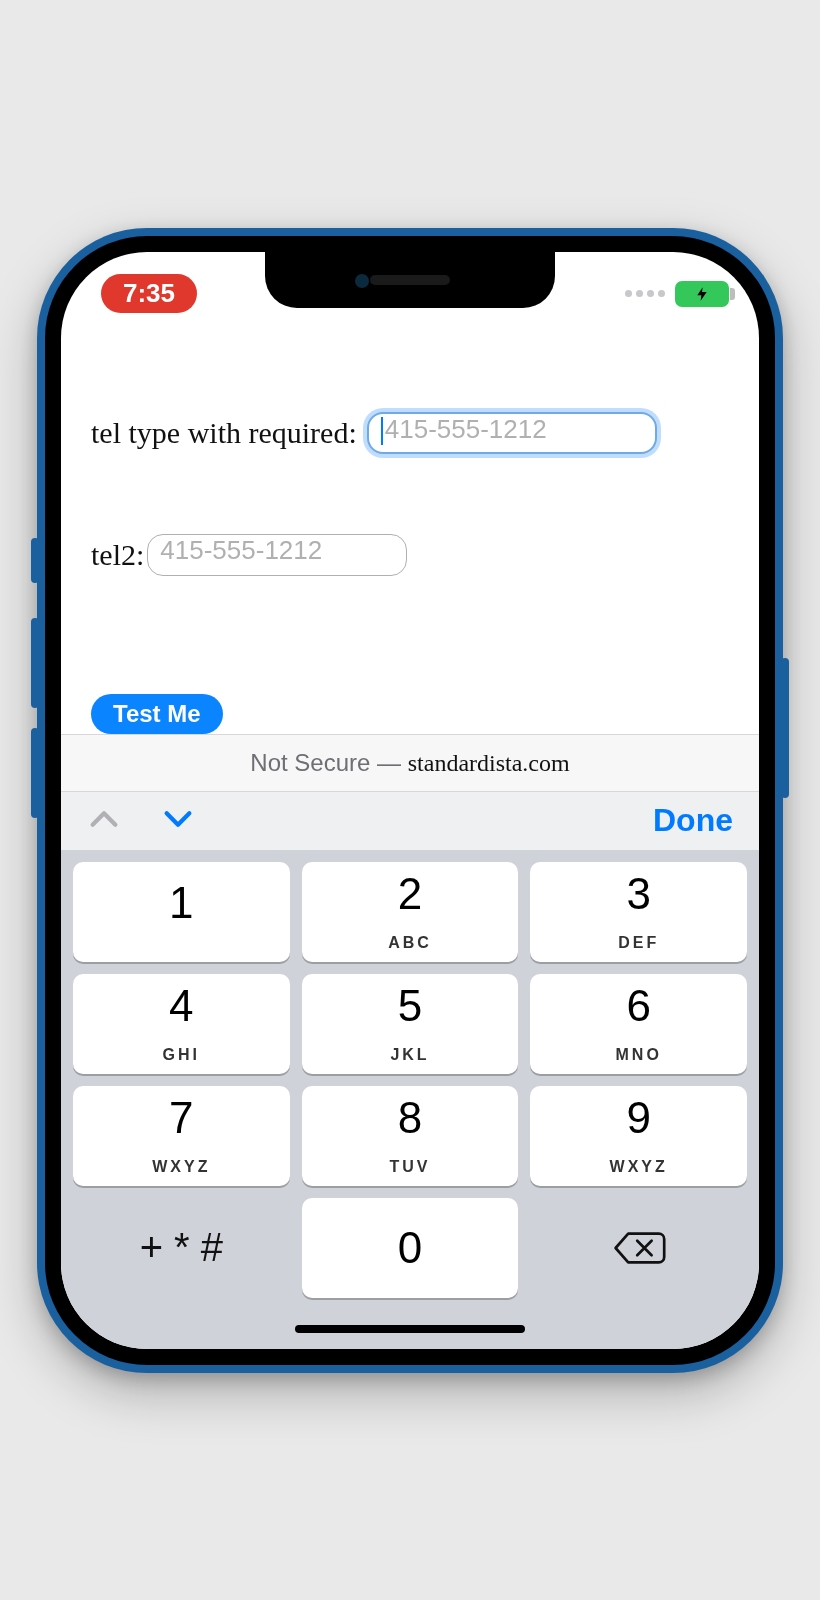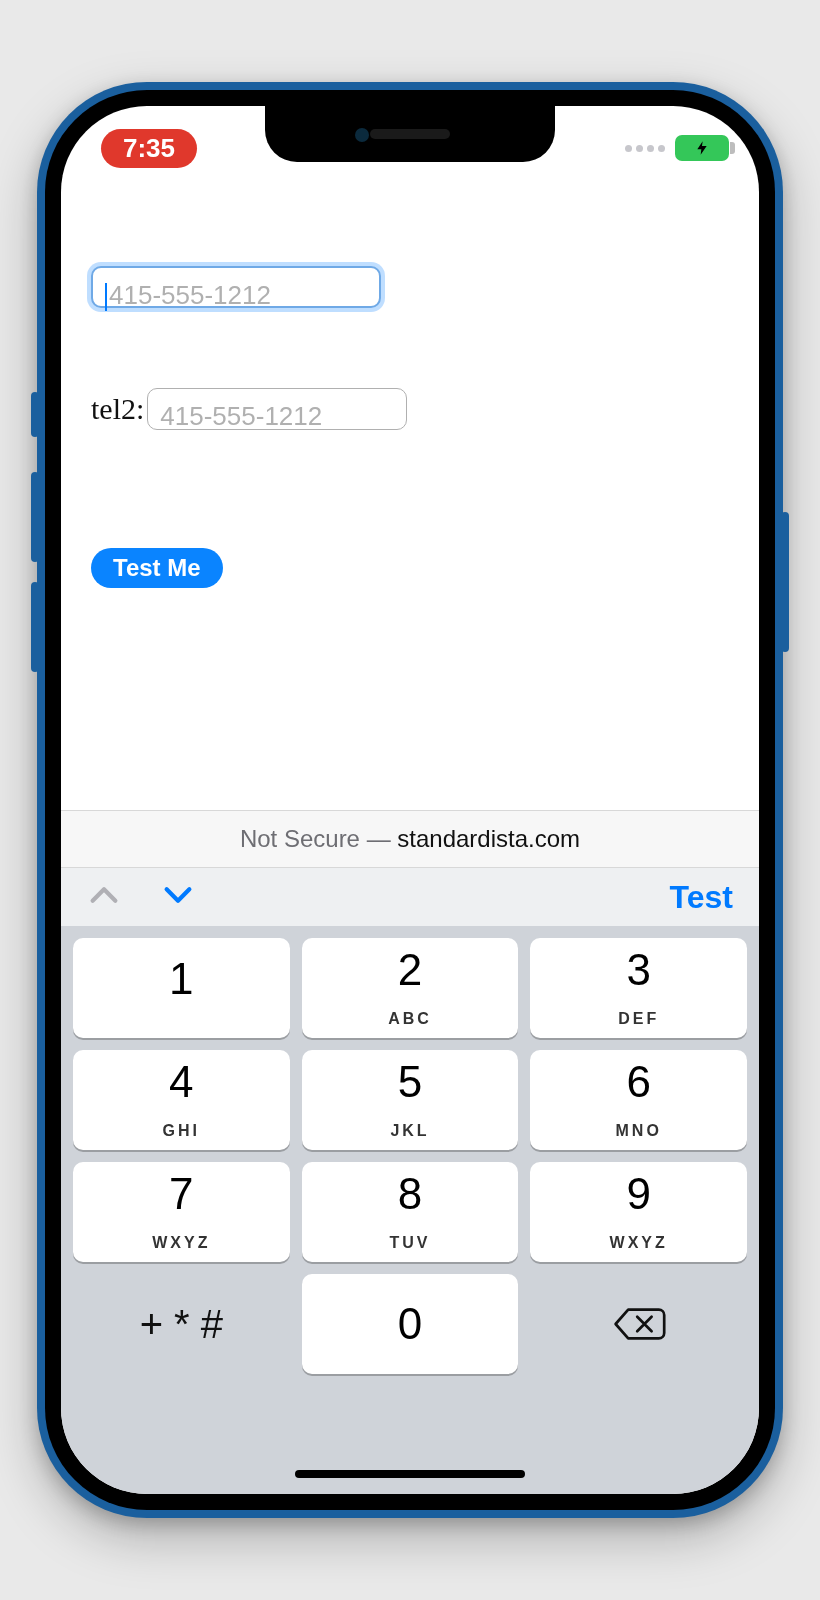--- a/index.html
+++ b/index.html
@@ -8,21 +8,21 @@
     background: #e9e9e9;
     font-family: -apple-system, "Helvetica Neue", Arial, sans-serif;
     display: flex;
     align-items: center;
     justify-content: center;
   }
 
   
   .phone {
     width: 746px;
-    height: 1436px;
+    height: 1145px;
     background: #1a5f9e;
     border-radius: 110px;
     padding: 8px;
     position: relative;
     box-shadow: 0 20px 50px rgba(0,0,0,.25), 0 6px 18px rgba(0,0,0,.2);
   }
   .phone-inner {
     width: 100%; height: 100%;
     background: #000;
     border-radius: 102px;
@@ -93,23 +93,23 @@
     font-family: "Times New Roman", Times, serif;
     font-size: 30px;
     color:#111;
     position:relative;
   }
   .row1 { display:flex; align-items:center; gap:10px; margin-bottom: 80px;}
   .row2 { display:flex; align-items:center; gap:3px; margin-bottom: 90px;}
 
   .tel-input {
     border: 1px solid #b0b0b0;
-    border-radius: 10px;
+    border-radius: 16px;
     height: 42px;
-    padding: 12px 12px;
+    padding: 0 12px;
     font-size: 26px;
     font-family: -apple-system, Arial, sans-serif;
     color:#000;
     background:#fff;
   }
   .tel-input.focused {
     border: 2px solid #6fa9e6;
     box-shadow: 0 0 0 4px rgba(0,122,255,.25);
     width: 290px;
     position:relative;
@@ -135,21 +135,21 @@
   
   .url-strip{
     flex:0 0 auto;
     border-top:1px solid #d8d8d8;
     background:#f7f7f7;
     text-align:center;
     font-size:24px;
     padding:14px 0;
     color:#6e6e73;
   }
-  .url-strip .strong{color:#111;}
+  .url-strip .strong{color:#111;font-family:Liberation Serif, serif;}
 
   
   .acc-bar{
     flex:0 0 auto;
     background:#eef0f2;
     border-top:1px solid #d8d8d8;
     display:flex; align-items:center; justify-content:space-between;
     padding: 10px 26px;
   }
   .acc-left{display:flex; align-items:center; gap:40px;}
@@ -214,20 +214,21 @@
           <div class="battery">
             <svg viewBox="0 0 24 24">
                 <path d="M13 2 L5 14 H11 L10 22 L19 9 H12 Z" fill="#000"></path>
               </svg>
           </div>
         </div>
       </div>
 
       <div class="content">
         <div class="row1">
+          <span>tel type with required: </span>
           <div class="tel-input focused">
             <span class="cursor"></span><span class="placeholder">415-555-1212</span>
           </div>
         </div>
         <div class="row2">
           <span>tel2: </span>
           <div class="tel-input plain">
             <span class="placeholder">415-555-1212</span>
           </div>
         </div>
@@ -244,21 +245,21 @@
             <svg class="chev" viewBox="0 0 24 24">
                 <path d="M4 16 L12 8 L20 16" fill="none" stroke="#b0b0b5" stroke-width="3" stroke-linecap="round" stroke-linejoin="round"></path>
               </svg>
           </span>
           <span>
             <svg class="chev" viewBox="0 0 24 24">
                 <path d="M4 8 L12 16 L20 8" fill="none" stroke="#007aff" stroke-width="3" stroke-linecap="round" stroke-linejoin="round"></path>
               </svg>
           </span>
         </div>
-        <div class="done-btn">Test</div>
+        <div class="done-btn">Done</div>
       </div>
 
       <div class="keypad">
         <div class="key">
             <span class="num">1</span>
             <span class="sub"></span>
           </div>
         <div class="key">
             <span class="num">2</span>
             <span class="sub">ABC</span>

